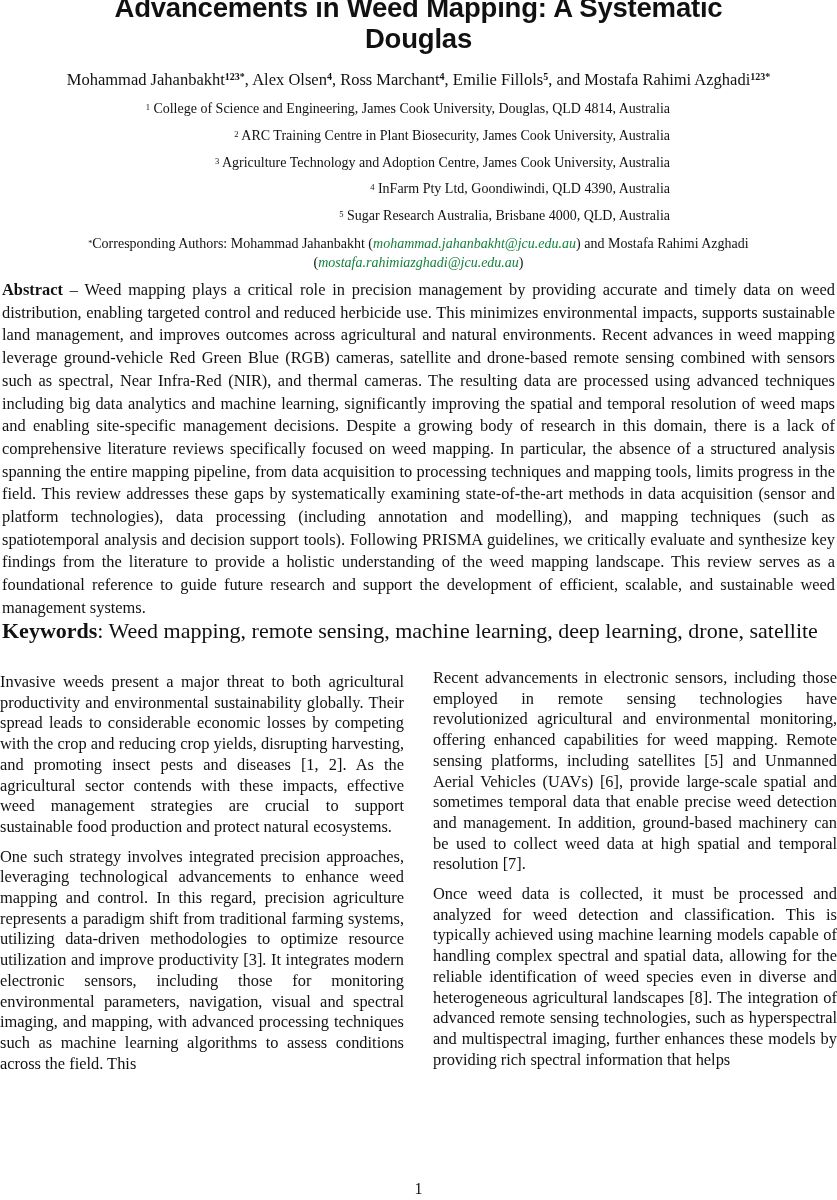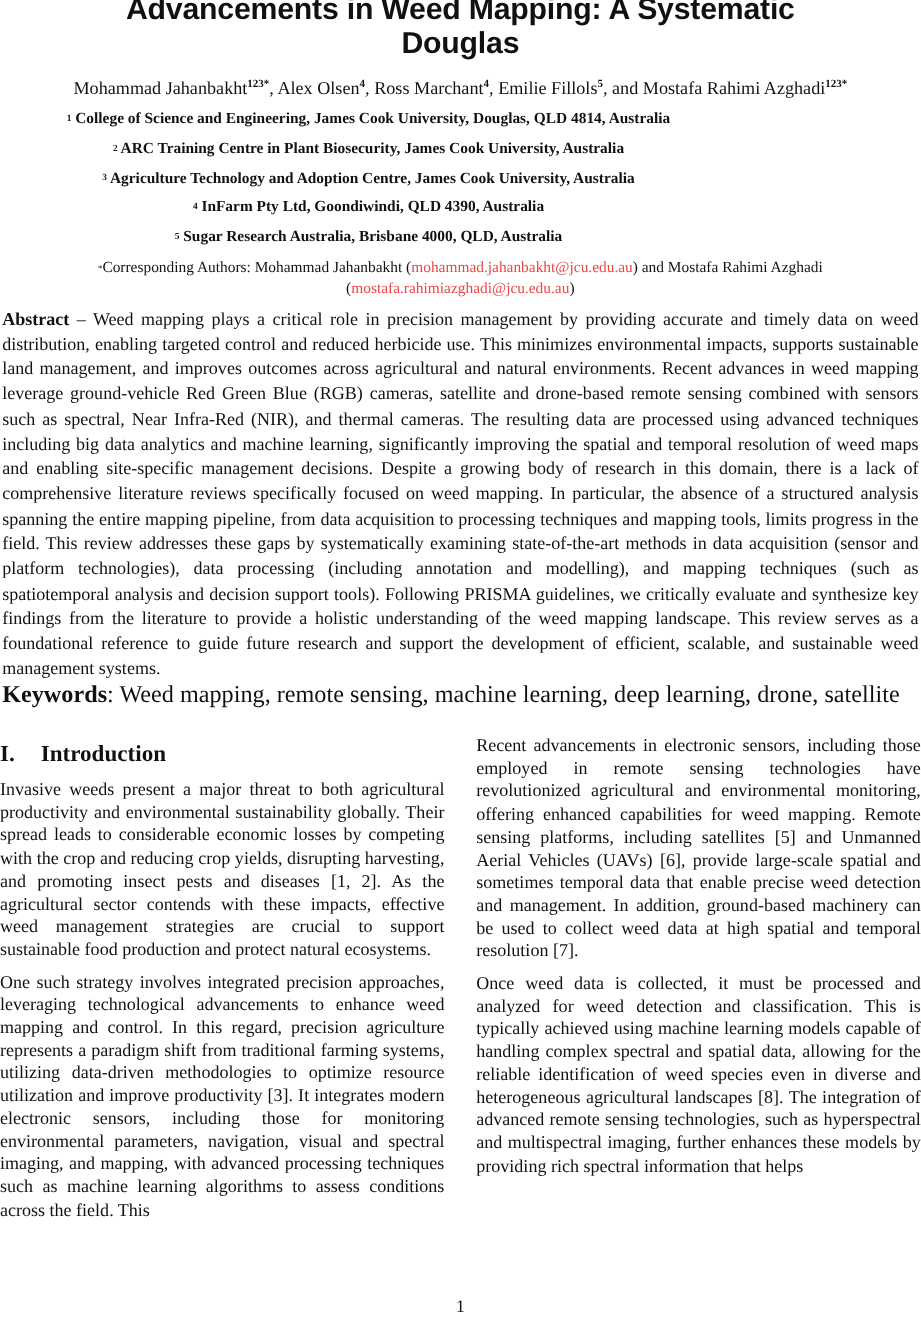--- a/index.html
+++ b/index.html
@@ -11,30 +11,30 @@
       position: absolute; left: 0; top: -8px; width: 837px; text-align: center;
       font-family: "Liberation Sans", sans-serif; font-weight: bold;
       font-size: 27.5px; line-height: 31px; letter-spacing: -0.2px; margin: 0;
     }
     .authors {
       position: absolute; left: 0; top: 70px; width: 837px; text-align: center;
       font-size: 16.5px; line-height: 20px; white-space: nowrap;
     }
     .authors sup { font-size: 10px; vertical-align: top; position: relative; top: -3px; font-weight: bold; }
     .affil {
-      position: absolute; left: 0; width: 670px; text-align: center;
-      font-size: 14px; line-height: 18px; white-space: nowrap; font-weight: bold;
+      position: absolute; left: 0; width: 670px; text-align: right;
+      font-size: 14px; line-height: 18px; white-space: nowrap;
     }
     .affil sup { font-size: 8.5px; vertical-align: top; position: relative; top: -2px; }
     .corr {
       position: absolute; left: 0; top: 234px; width: 837px; text-align: center;
       font-size: 14px; line-height: 19px;
     }
     .corr sup { font-size: 8px; vertical-align: top; }
-    .email { color: #ef4444; text-decoration: none; }
+    .email { color: #15803d; text-decoration: none; font-style: italic; }
     .abstract {
       position: absolute; left: 2px; top: 279px; width: 833px;
       font-size: 16.4px; line-height: 22.7px; text-align: justify; margin: 0;
     }
     .keywords {
       position: absolute; left: 2px; top: 620px; width: 833px;
       font-size: 22px; line-height: 22px; margin: 0;
     }
     .col { position: absolute; top: 672px; width: 404px; }
     .col-left { left: 0px; }
@@ -76,23 +76,20 @@
 
 <p class="abstract">
   <b>Abstract</b><span> – </span><span>Weed mapping plays a critical role in precision management by providing accurate and timely data on weed distribution, enabling targeted control and reduced herbicide use. This minimizes environmental impacts, supports sustainable land management, and improves outcomes across agricultural and natural environments. Recent advances in weed mapping leverage ground-vehicle Red Green Blue (RGB) cameras, satellite and drone-based remote sensing combined with sensors such as spectral, Near Infra-Red (NIR), and thermal cameras. The resulting data are processed using advanced techniques including big data analytics and machine learning, significantly improving the spatial and temporal resolution of weed maps and enabling site-specific management decisions. Despite a growing body of research in this domain, there is a lack of comprehensive literature reviews specifically focused on weed mapping. In particular, the absence of a structured analysis spanning the entire mapping pipeline, from data acquisition to processing techniques and mapping tools, limits progress in the field. This review addresses these gaps by systematically examining state-of-the-art methods in data acquisition (sensor and platform technologies), data processing (including annotation and modelling), and mapping techniques (such as spatiotemporal analysis and decision support tools). Following PRISMA guidelines, we critically evaluate and synthesize key findings from the literature to provide a holistic understanding of the weed mapping landscape. This review serves as a foundational reference to guide future research and support the development of efficient, scalable, and sustainable weed management systems.</span>
 </p>
 
 <p class="keywords">
   <b>Keywords</b><span>: </span><span>Weed mapping, remote sensing, machine learning, deep learning, drone, satellite</span>
 </p>
 
 <div class="col col-left">
-  <h2 class="section-heading">
-    <span class="num">I.</span><span>Introduction</span>
-  </h2>
   <p class="para">Invasive weeds present a major threat to both agricultural productivity and environmental sustainability globally. Their spread leads to considerable economic losses by competing with the crop and reducing crop yields, disrupting harvesting, and promoting insect pests and diseases  [1, 2]. As the agricultural sector contends with these impacts, effective weed management strategies are crucial to support sustainable food production and protect natural ecosystems.</p>
   <p class="para">One such strategy involves integrated precision approaches, leveraging technological advancements to enhance weed mapping and control. In this regard, precision agriculture represents a paradigm shift from traditional farming systems, utilizing data-driven methodologies to optimize resource utilization and improve productivity [3]. It integrates modern electronic sensors, including those for monitoring environmental parameters, navigation, visual and spectral imaging, and mapping, with advanced processing techniques such as machine learning algorithms to assess conditions across the field. This</p>
 </div>
 
 <div class="col col-right">
   <p class="para">Recent advancements in electronic sensors, including those employed in remote sensing technologies have revolutionized agricultural and environmental monitoring, offering enhanced capabilities for weed mapping. Remote sensing platforms, including satellites [5] and Unmanned Aerial Vehicles (UAVs) [6], provide large-scale spatial and sometimes temporal data that enable precise weed detection and management. In addition, ground-based machinery can be used to collect weed data at high spatial and temporal resolution [7].</p>
   <p class="para">Once weed data is collected, it must be processed and analyzed for weed detection and classification. This is typically achieved using machine learning models capable of handling complex spectral and spatial data, allowing for the reliable identification of weed species even in diverse and heterogeneous agricultural landscapes [8]. The integration of advanced remote sensing technologies, such as hyperspectral and multispectral imaging, further enhances these models by providing rich spectral information that helps</p>
 </div>
 
 <div class="page-number">1</div>

